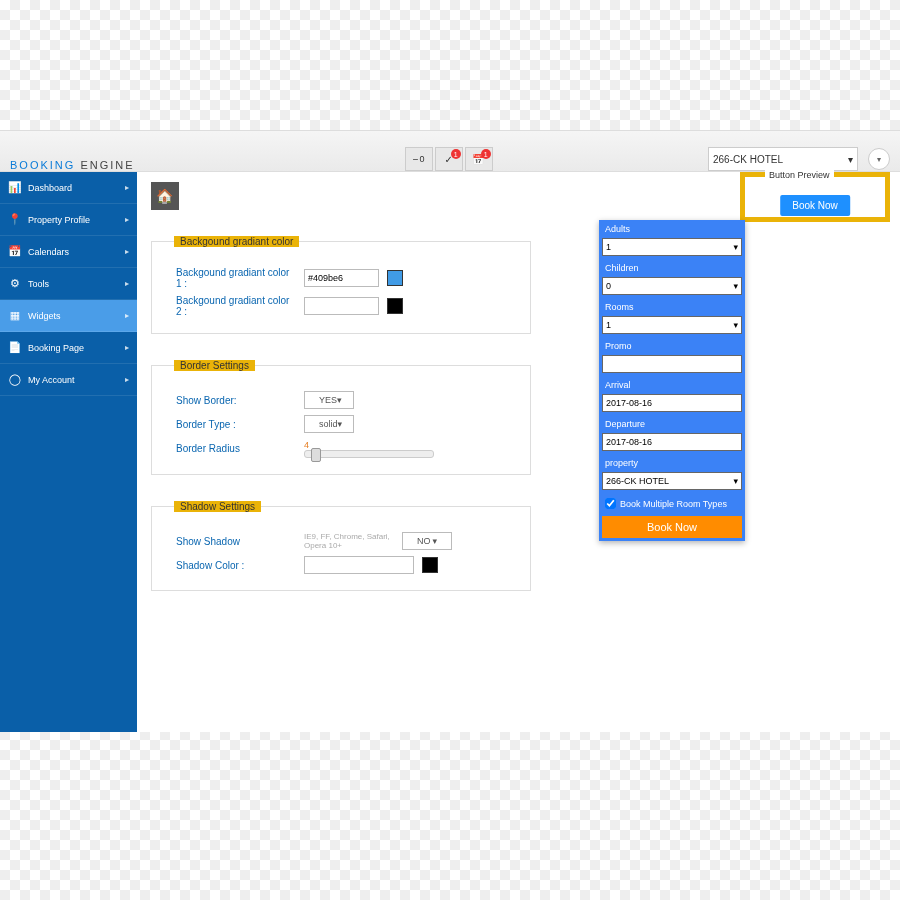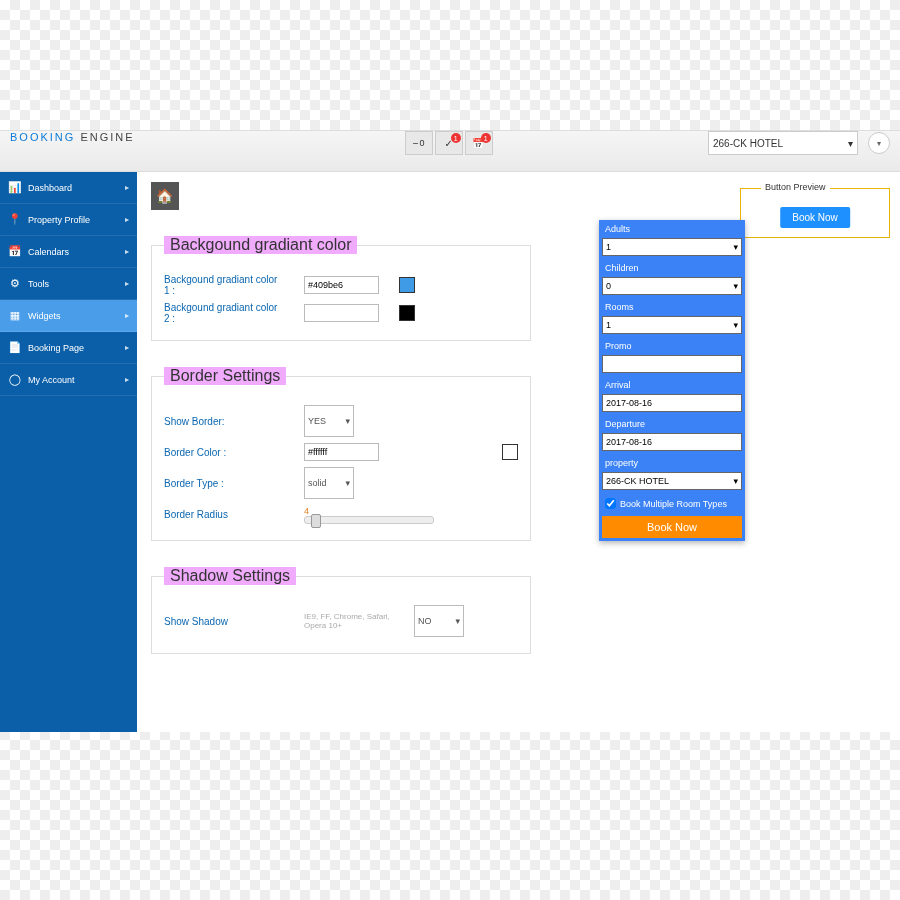--- a/index.html
+++ b/index.html
@@ -1,18 +1,18 @@
 <!DOCTYPE html>
 <html><head>
 <meta charset="utf-8">
 <style>
 *{margin:0;padding:0;box-sizing:border-box;font-family:Arial,Helvetica,sans-serif}
 body{background:#fff;background-image:linear-gradient(45deg,#eee 25%,transparent 25%,transparent 75%,#eee 75%),linear-gradient(45deg,#eee 25%,transparent 25%,transparent 75%,#eee 75%);background-size:20px 20px;background-position:0 0,10px 10px;width:900px;height:900px;overflow:hidden}
 .app{position:absolute;top:130px;left:0;right:0;background:#fff}
-.topbar{height:42px;background:linear-gradient(#f5f5f5,#eaeaea);border-top:1px solid #ddd;border-bottom:1px solid #ddd;display:flex;align-items:flex-start;padding:0 10px;font-size:11px;color:#333}
+.topbar{height:42px;background:linear-gradient(#f5f5f5,#eaeaea);border-top:1px solid #ddd;border-bottom:1px solid #ddd;display:flex;align-items:flex-end;padding:0 10px;font-size:11px;color:#333}
 .brand .b1{color:#0a7bd8;letter-spacing:2px;font-weight:400}
 .brand .b2{color:#444;letter-spacing:2px;font-weight:300}
 .topbar-center{margin-left:270px;display:flex;gap:2px}
 .tb-btn{width:28px;height:24px;background:#e8e8e8;border:1px solid #ccc;display:flex;align-items:center;justify-content:center;font-size:10px;position:relative}
 .badge{position:absolute;right:1px;top:1px;background:#e33;color:#fff;border-radius:50%;width:10px;height:10px;font-size:7px;display:flex;align-items:center;justify-content:center}
 .topbar-right{margin-left:auto;display:flex;gap:10px;align-items:center}
 .prop-select{width:150px;height:24px;border:1px solid #ccc;background:#fff;font-size:10px;padding:0 4px;display:flex;align-items:center;justify-content:space-between}
 .round-btn{width:22px;height:22px;border:1px solid #ccc;border-radius:50%;background:#fff;display:flex;align-items:center;justify-content:center;font-size:8px;color:#666}
 .main{display:flex}
 .sidebar{width:137px;background:#0a5fa8}
@@ -20,33 +20,33 @@
 .side-item.active{background:#4a9de8}
 .side-item .ic{width:14px;margin-right:6px;text-align:center;font-size:11px}
 .side-item .lbl{flex:1}
 .side-item .chev{font-size:8px;opacity:0.8}
 .content{flex:1;padding:10px 14px;background:#fff;position:relative;min-height:560px}
 .crumb-row{display:flex;align-items:center;gap:8px}
 .home-tile{width:28px;height:28px;background:#555;color:#fff;display:flex;align-items:center;justify-content:center;font-size:14px}
 .crumbs{font-size:8px;color:#999}
 .crumbs .sl{margin:0 3px;color:#bbb}
 .page-title{font-size:17px;color:#555;font-weight:400;margin-top:-2px}
-.preview-box{position:absolute;right:10px;top:16px;border:1px solid #eab308;width:150px;height:50px}
+.preview-box{position:absolute;right:10px;top:0;border:5px solid #eab308;width:150px;height:50px}
 .preview-legend{position:absolute;top:-7px;left:20px;background:#fff;padding:0 4px;font-size:9px;color:#333}
 .book-now-btn{position:absolute;top:18px;left:50%;transform:translateX(-50%);background:#1e90ff;color:#fff;font-size:10px;padding:5px 12px;border-radius:2px;cursor:pointer}
 fieldset{border:1px solid #ddd;margin-top:26px;padding:14px 12px 10px;font-size:10px;color:#555}
-fieldset legend{padding:0 6px;color:#333;font-size:16px;background:#f0abfc;}
-.row{display:flex;align-items:center;margin:6px 0;gap:20px}
+fieldset legend{padding:0 6px;color:#333;font-size:10px;background:#eab308;margin-left:10px}
+.row{display:flex;align-items:center;margin:6px 12px;gap:8px}
 .row label{width:120px;color:#0a66b0;font-size:10px}
 .row input[type=text]{width:75px;height:18px;border:1px solid #bbb;font-size:9px;padding:0 3px}
 .swatch{width:16px;height:16px;border:1px solid #333;display:inline-block}
 .swatch.blue{background:#409be6}
 .swatch.black{background:#000}
 .swatch.white{background:#fff}
-.sel{width:50px;height:32px;border:1px solid #bbb;font-size:9px;background:#fff;display:flex;align-items:center;justify-content:space-between;padding:0 3px}
+.sel{width:50px;height:18px;border:1px solid #bbb;font-size:9px;background:#fff;display:flex;align-items:center;justify-content:space-between;padding:0 14px}
 .orange-val{color:#e67e22;font-size:9px}
 .slider{width:130px;height:8px;background:#eee;border:1px solid #ccc;border-radius:3px;position:relative}
 .slider::after{content:"";position:absolute;left:6px;top:-3px;width:8px;height:12px;background:#ddd;border:1px solid #999;border-radius:2px}
 .note{color:#aaa;font-size:8px}
 .widget{position:absolute;right:155px;top:48px;width:146px;background:#3b82f6;font-size:10px;box-shadow:0 2px 6px rgba(0,0,0,0.3)}
 .w-lbl{color:#fff;padding:4px 6px;font-size:9px}
 .w-inp{margin:0 3px 3px;background:#fff;height:18px;border:1px solid #666;font-size:9px;padding:0 3px;display:flex;align-items:center;justify-content:space-between}
 .w-chk{color:#fff;padding:5px 6px;font-size:9px;display:flex;align-items:center;gap:4px}
 .w-chk input{width:11px;height:11px}
 .w-book{margin:2px 3px 3px;background:#ff8c00;color:#fff;text-align:center;padding:5px 0;font-size:11px;cursor:pointer}
@@ -150,26 +150,20 @@
    <fieldset style="width:380px">
     <legend>Border Settings</legend>
     <div class="row">
             <label>Show Border:</label>
             <div class="sel">
               <span>YES</span>
               <span>▾</span>
             </div>
           </div>
     <div class="row">
-            <label>Border Color :</label>
-            <input type="text" value="#ffffff" style="">
-            <span style="flex:1"></span>
-            <span class="swatch white"></span>
-          </div>
-    <div class="row">
             <label>Border Type :</label>
             <div class="sel">
               <span>solid</span>
               <span>▾</span>
             </div>
           </div>
     <div class="row">
             <label>Border Radius</label>
             <div><span class="orange-val">4</span><div class="slider"></div></div>
           </div>
@@ -178,20 +172,25 @@
    <fieldset style="width:380px">
     <legend>Shadow Settings</legend>
     <div class="row">
             <label>Show Shadow</label>
             <span class="note" style="width:90px">IE9, FF, Chrome, Safari, Opera 10+</span>
             <div class="sel">
               <span>NO</span>
               <span>▾</span>
             </div>
           </div>
+    <div class="row">
+            <label>Shadow Color :</label>
+            <input type="text" style="width: 110px;">
+            <span class="swatch black"></span>
+          </div>
    </fieldset>
 
    <div class="widget">
     <div class="w-lbl">Adults</div>
     <div class="w-inp">
             <span>1</span>
             <span>▾</span>
           </div>
     <div class="w-lbl">Children</div>
     <div class="w-inp">

